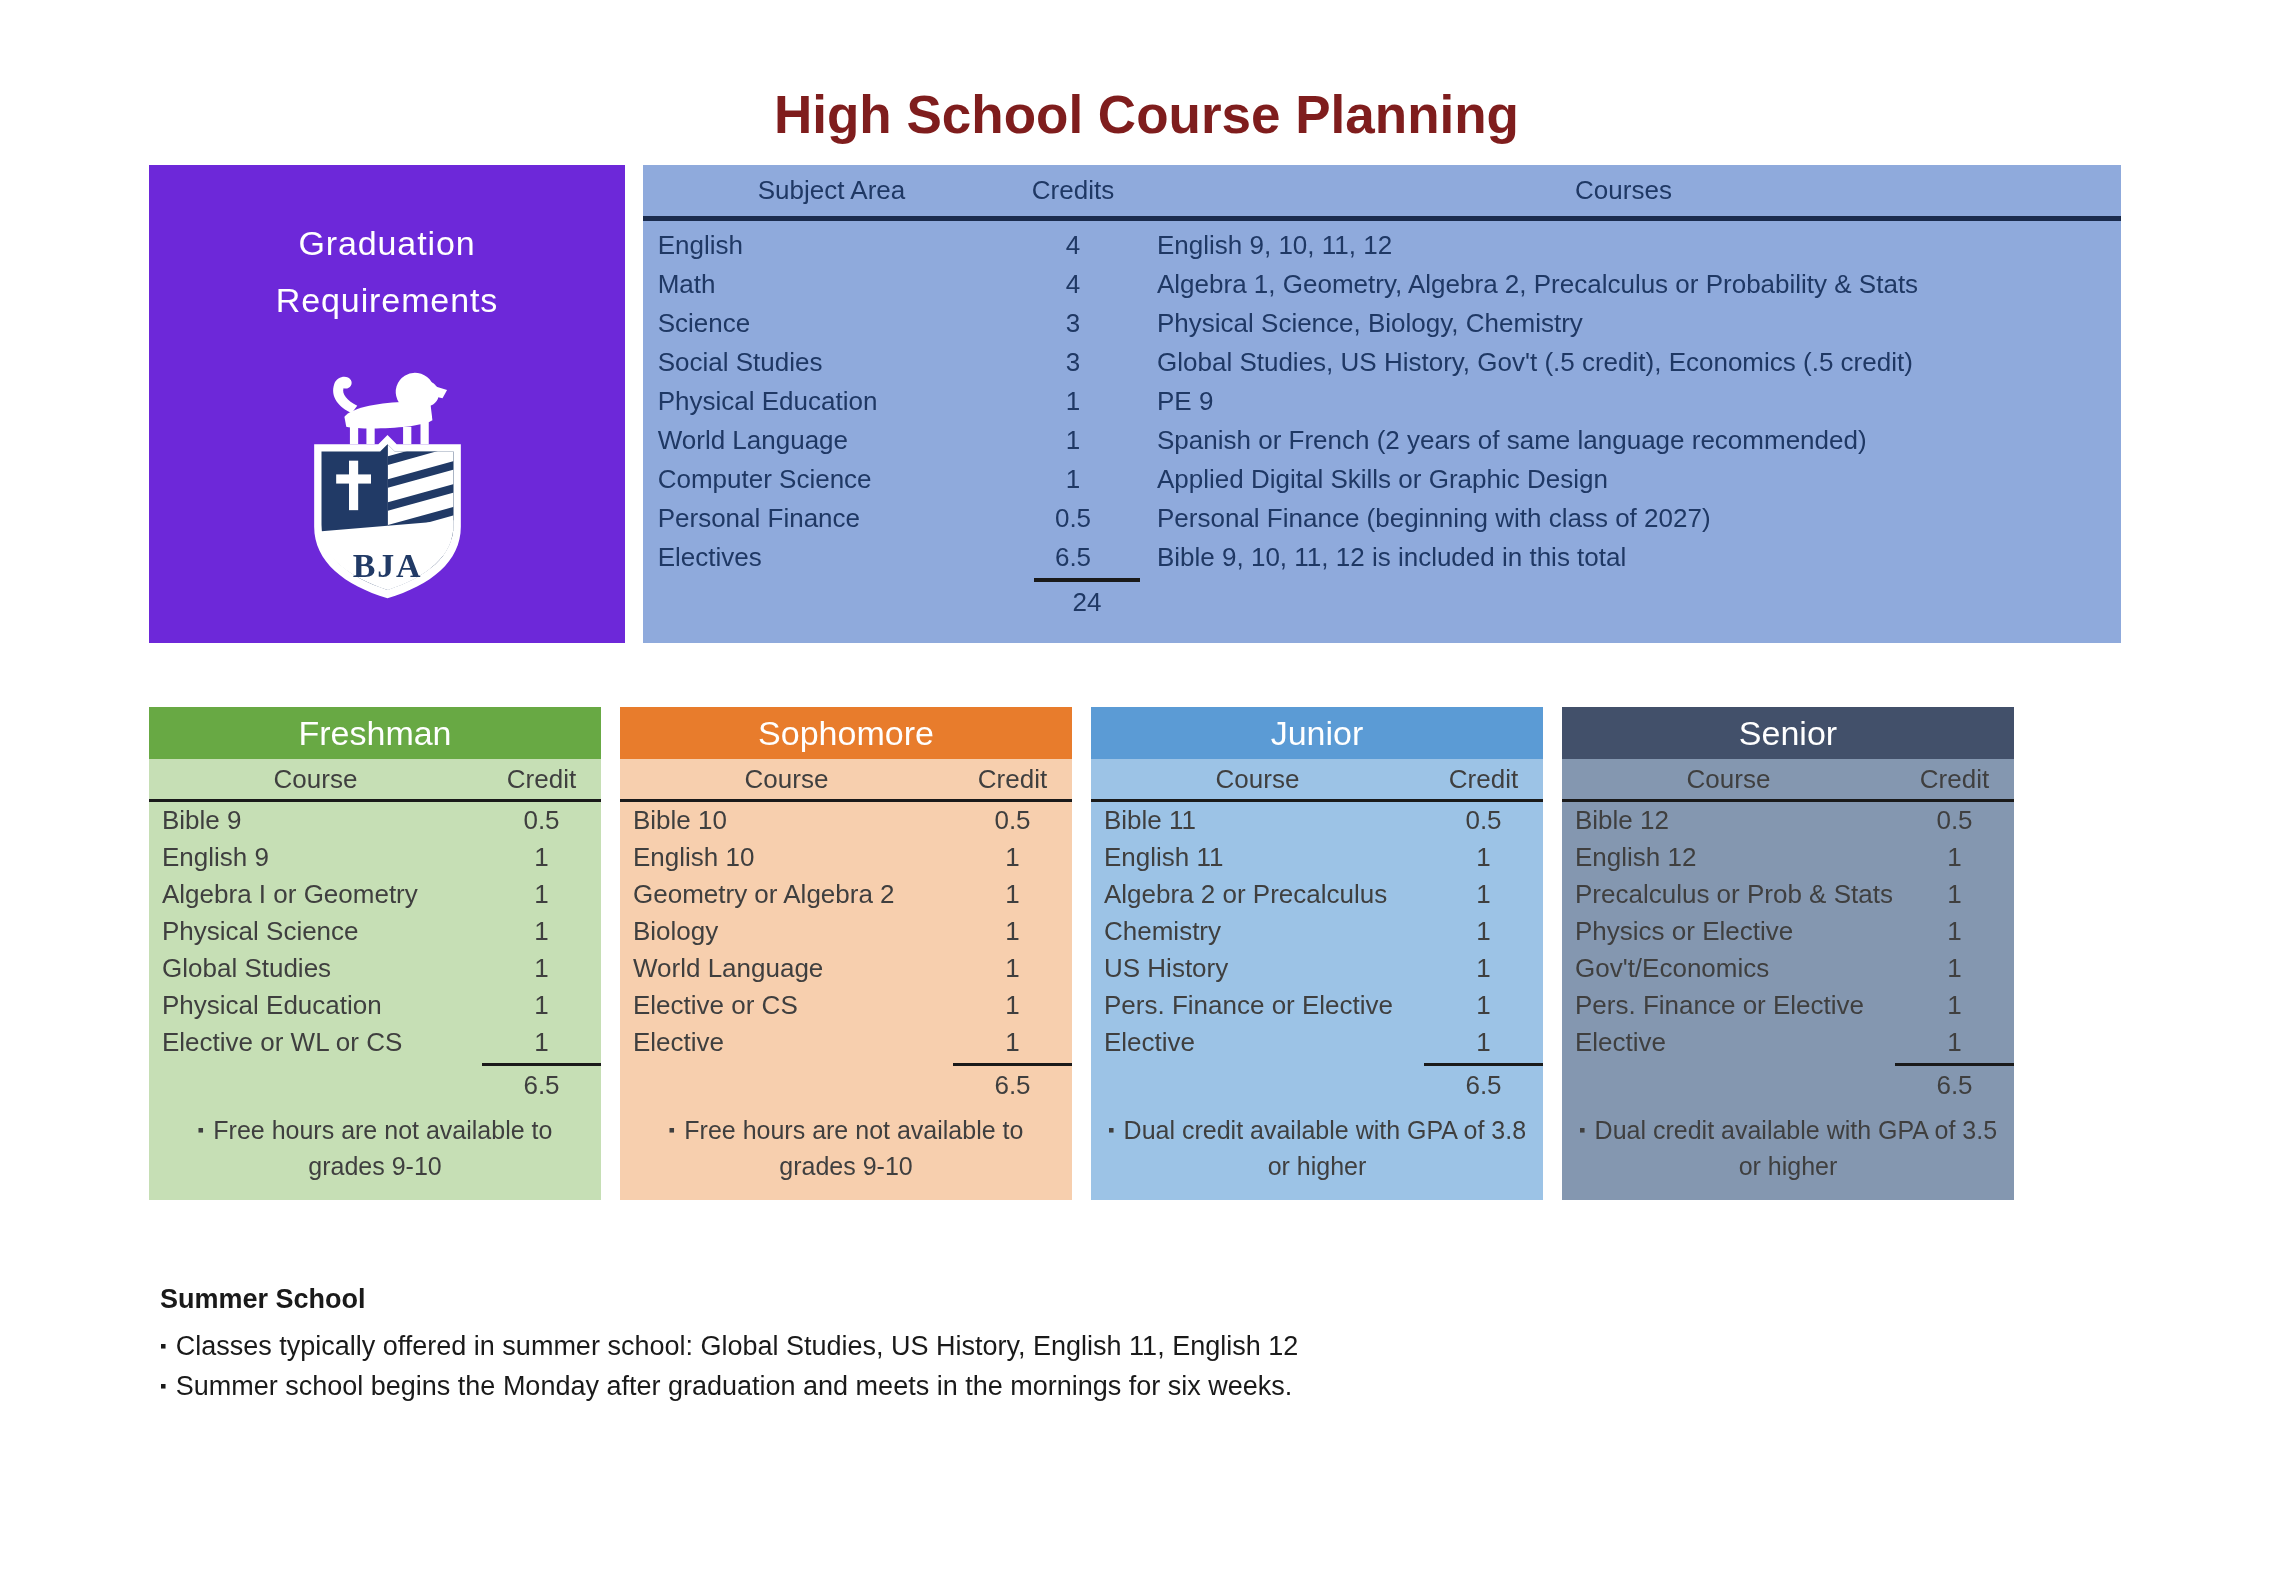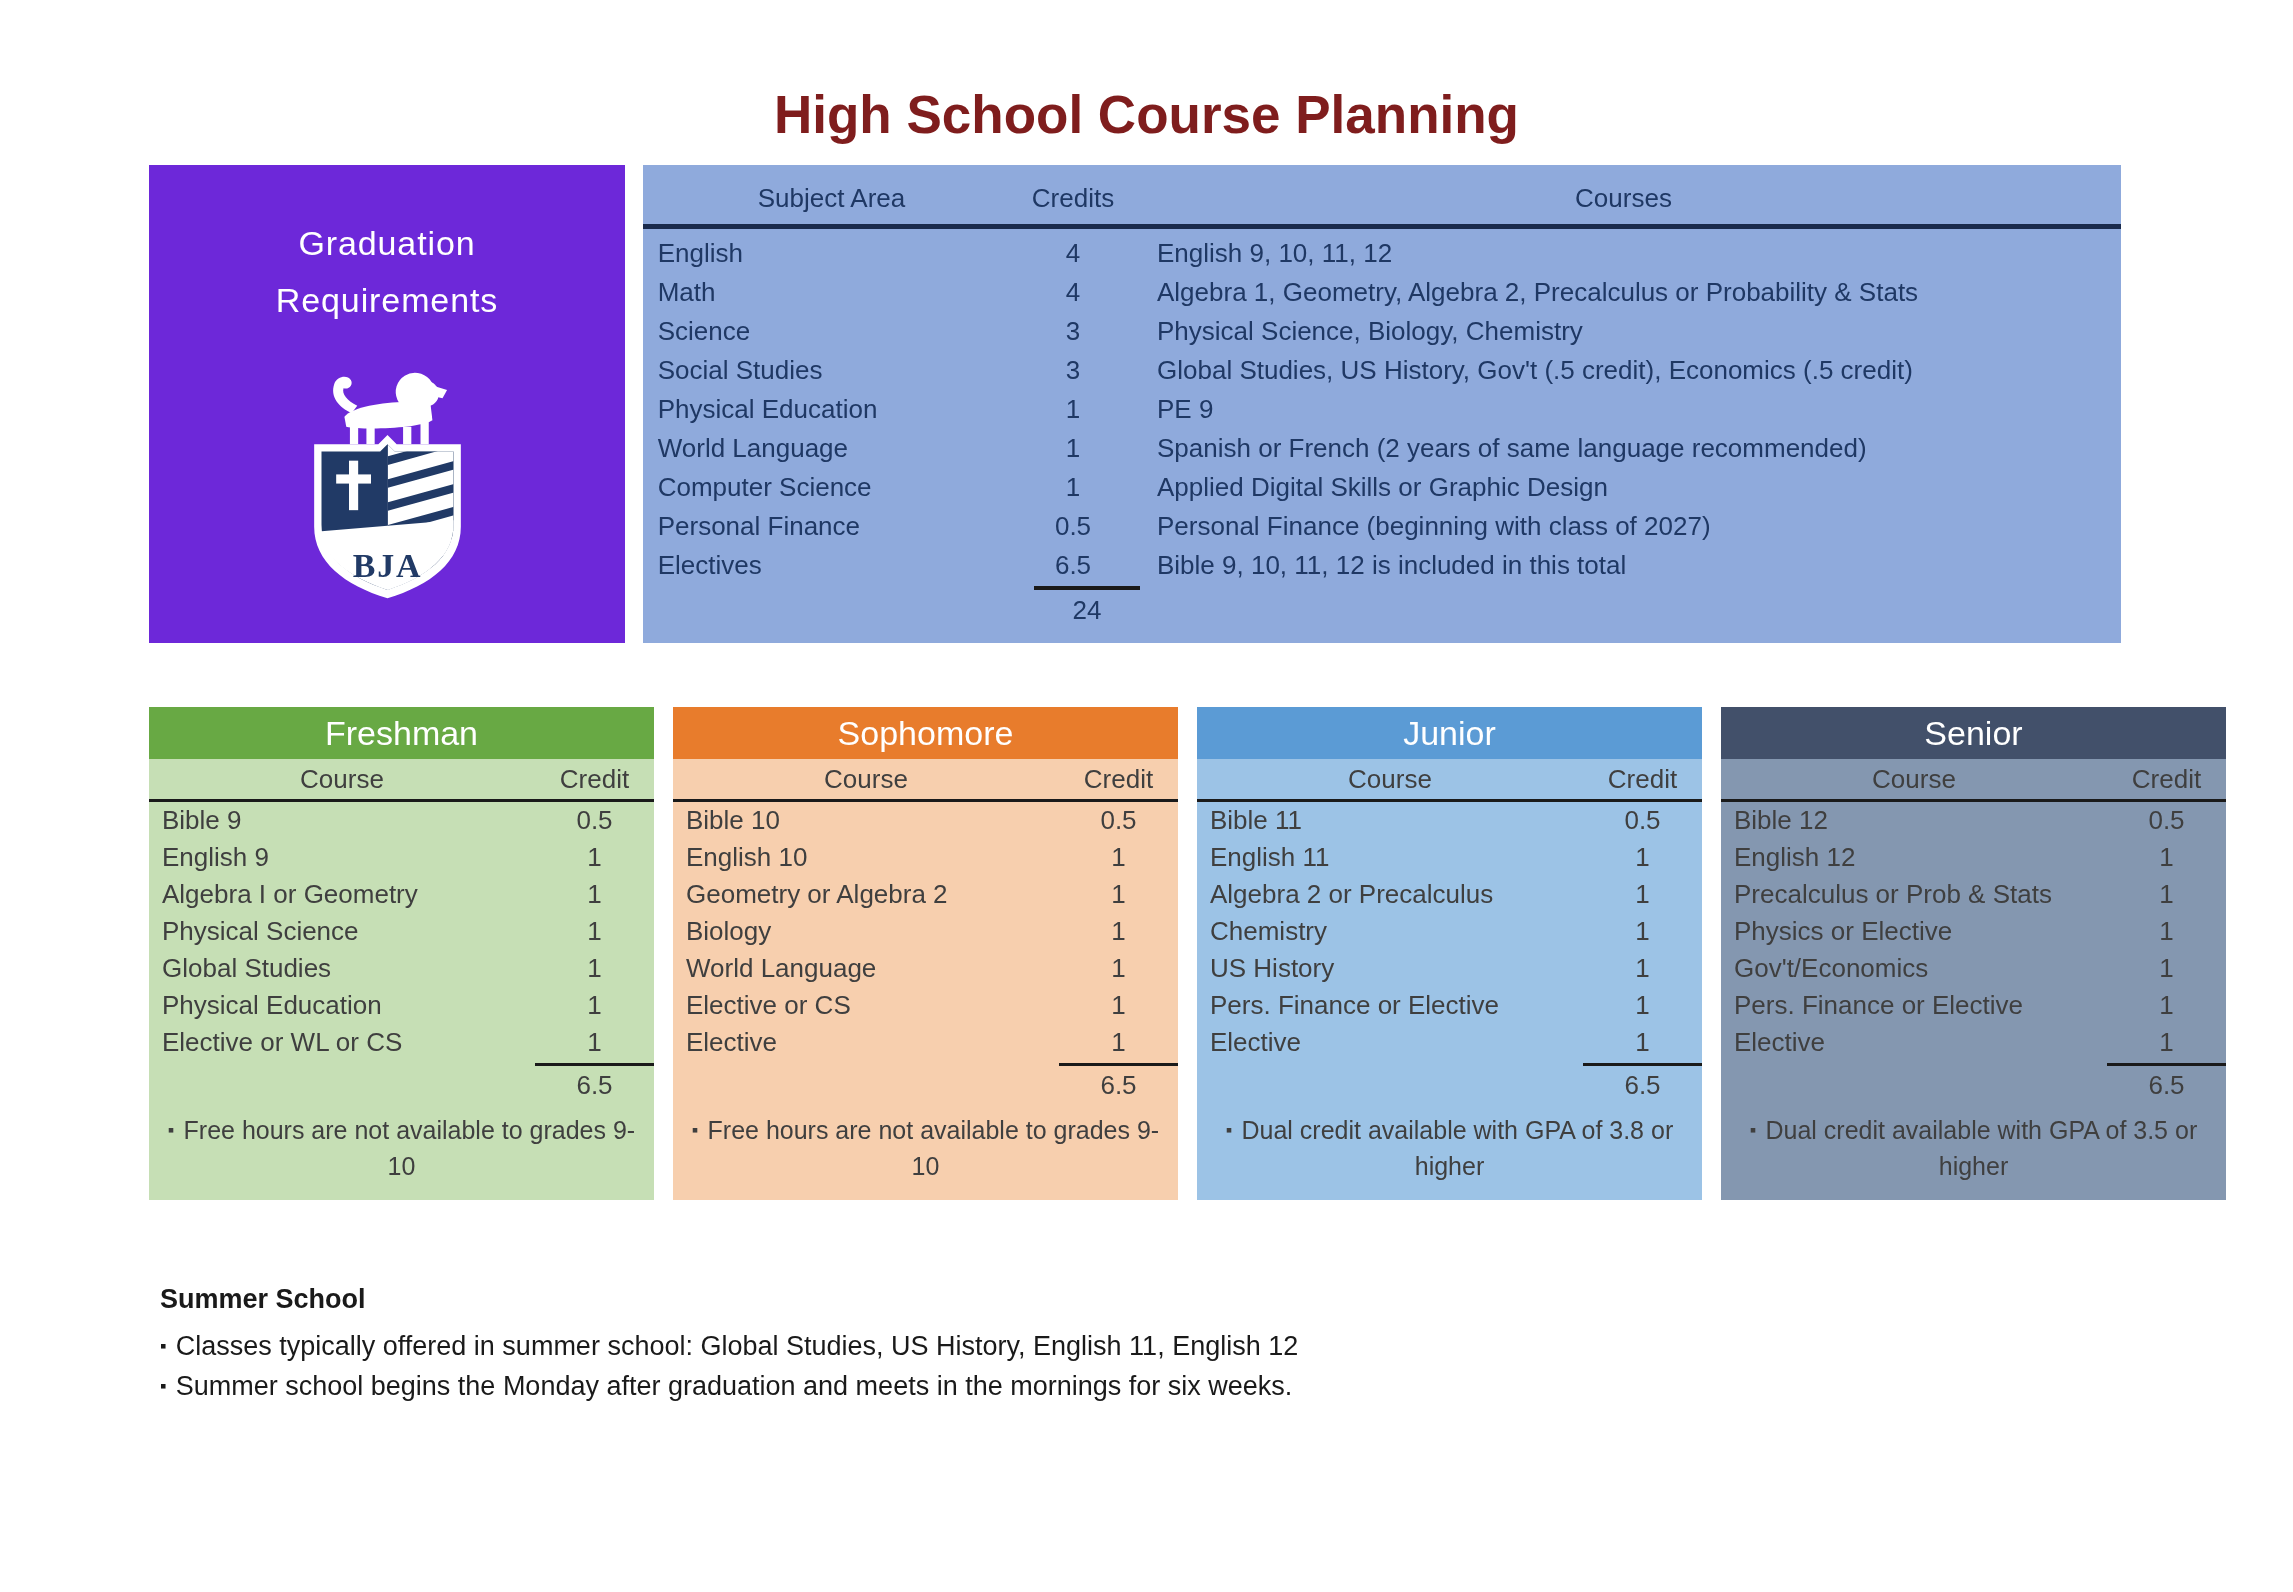--- a/index.html
+++ b/index.html
@@ -18,34 +18,34 @@
   }
   .grad-title { text-align:center; padding-top:50px; font-size:34px; line-height:57px; letter-spacing:0.9px; }
   .crest-wrap { text-align:center; margin-top:7.3px; }
 
   .req-table {
     position:absolute; left:643px; top:165px; width:1478px; height:478px;
     background:#8faadc; color:#1f3864; font-size:26px;
   }
   .req-header {
     display:grid; grid-template-columns:377px 106px 1fr; height:51px;
-    align-items:center; border-bottom:5.5px solid #1a2b4d;margin-top:8px;
+    align-items:center; border-bottom:5.5px solid #1a2b4d;
   }
   .req-header > div { text-align:center; }
   .req-rows { padding-top:4.6px; }
   .req-row { display:grid; grid-template-columns:377px 106px 1fr; line-height:39px; }
   .req-row .subject { padding-left:14.7px; }
   .req-row .credits { text-align:center; }
   .req-row .courses { padding-left:31px; }
   .req-total-row { display:grid; grid-template-columns:377px 106px 1fr; margin-top:1.8px;margin-left:14px; }
   .req-total-row .credits { text-align:center; border-top:4.6px solid #1a1a1a; line-height:40px; }
 
   
   .years { position:absolute; left:149px; top:707px; display:flex; gap:19px; }
-  .year { width:505px; height:493px; display:flex; flex-direction:column; font-size:26px; color:#3f3f3f; }
+  .year { width:452px; height:493px; display:flex; flex-direction:column; font-size:26px; color:#3f3f3f; }
   .year-header { height:52px; line-height:52px; text-align:center; color:#ffffff; font-size:34px; }
   .year-body { flex:1; display:flex; flex-direction:column; }
   .year-cols {
     display:grid; grid-template-columns:1fr 119px; height:40px;
     align-items:center; border-bottom:3.7px solid #1a1a1a;
   }
   .year-cols > div { text-align:center; }
   .year-row { display:grid; grid-template-columns:1fr 119px; line-height:37px; }
   .year-row .course-cell { padding-left:13px; }
   .year-row .credit-cell { text-align:center; }

